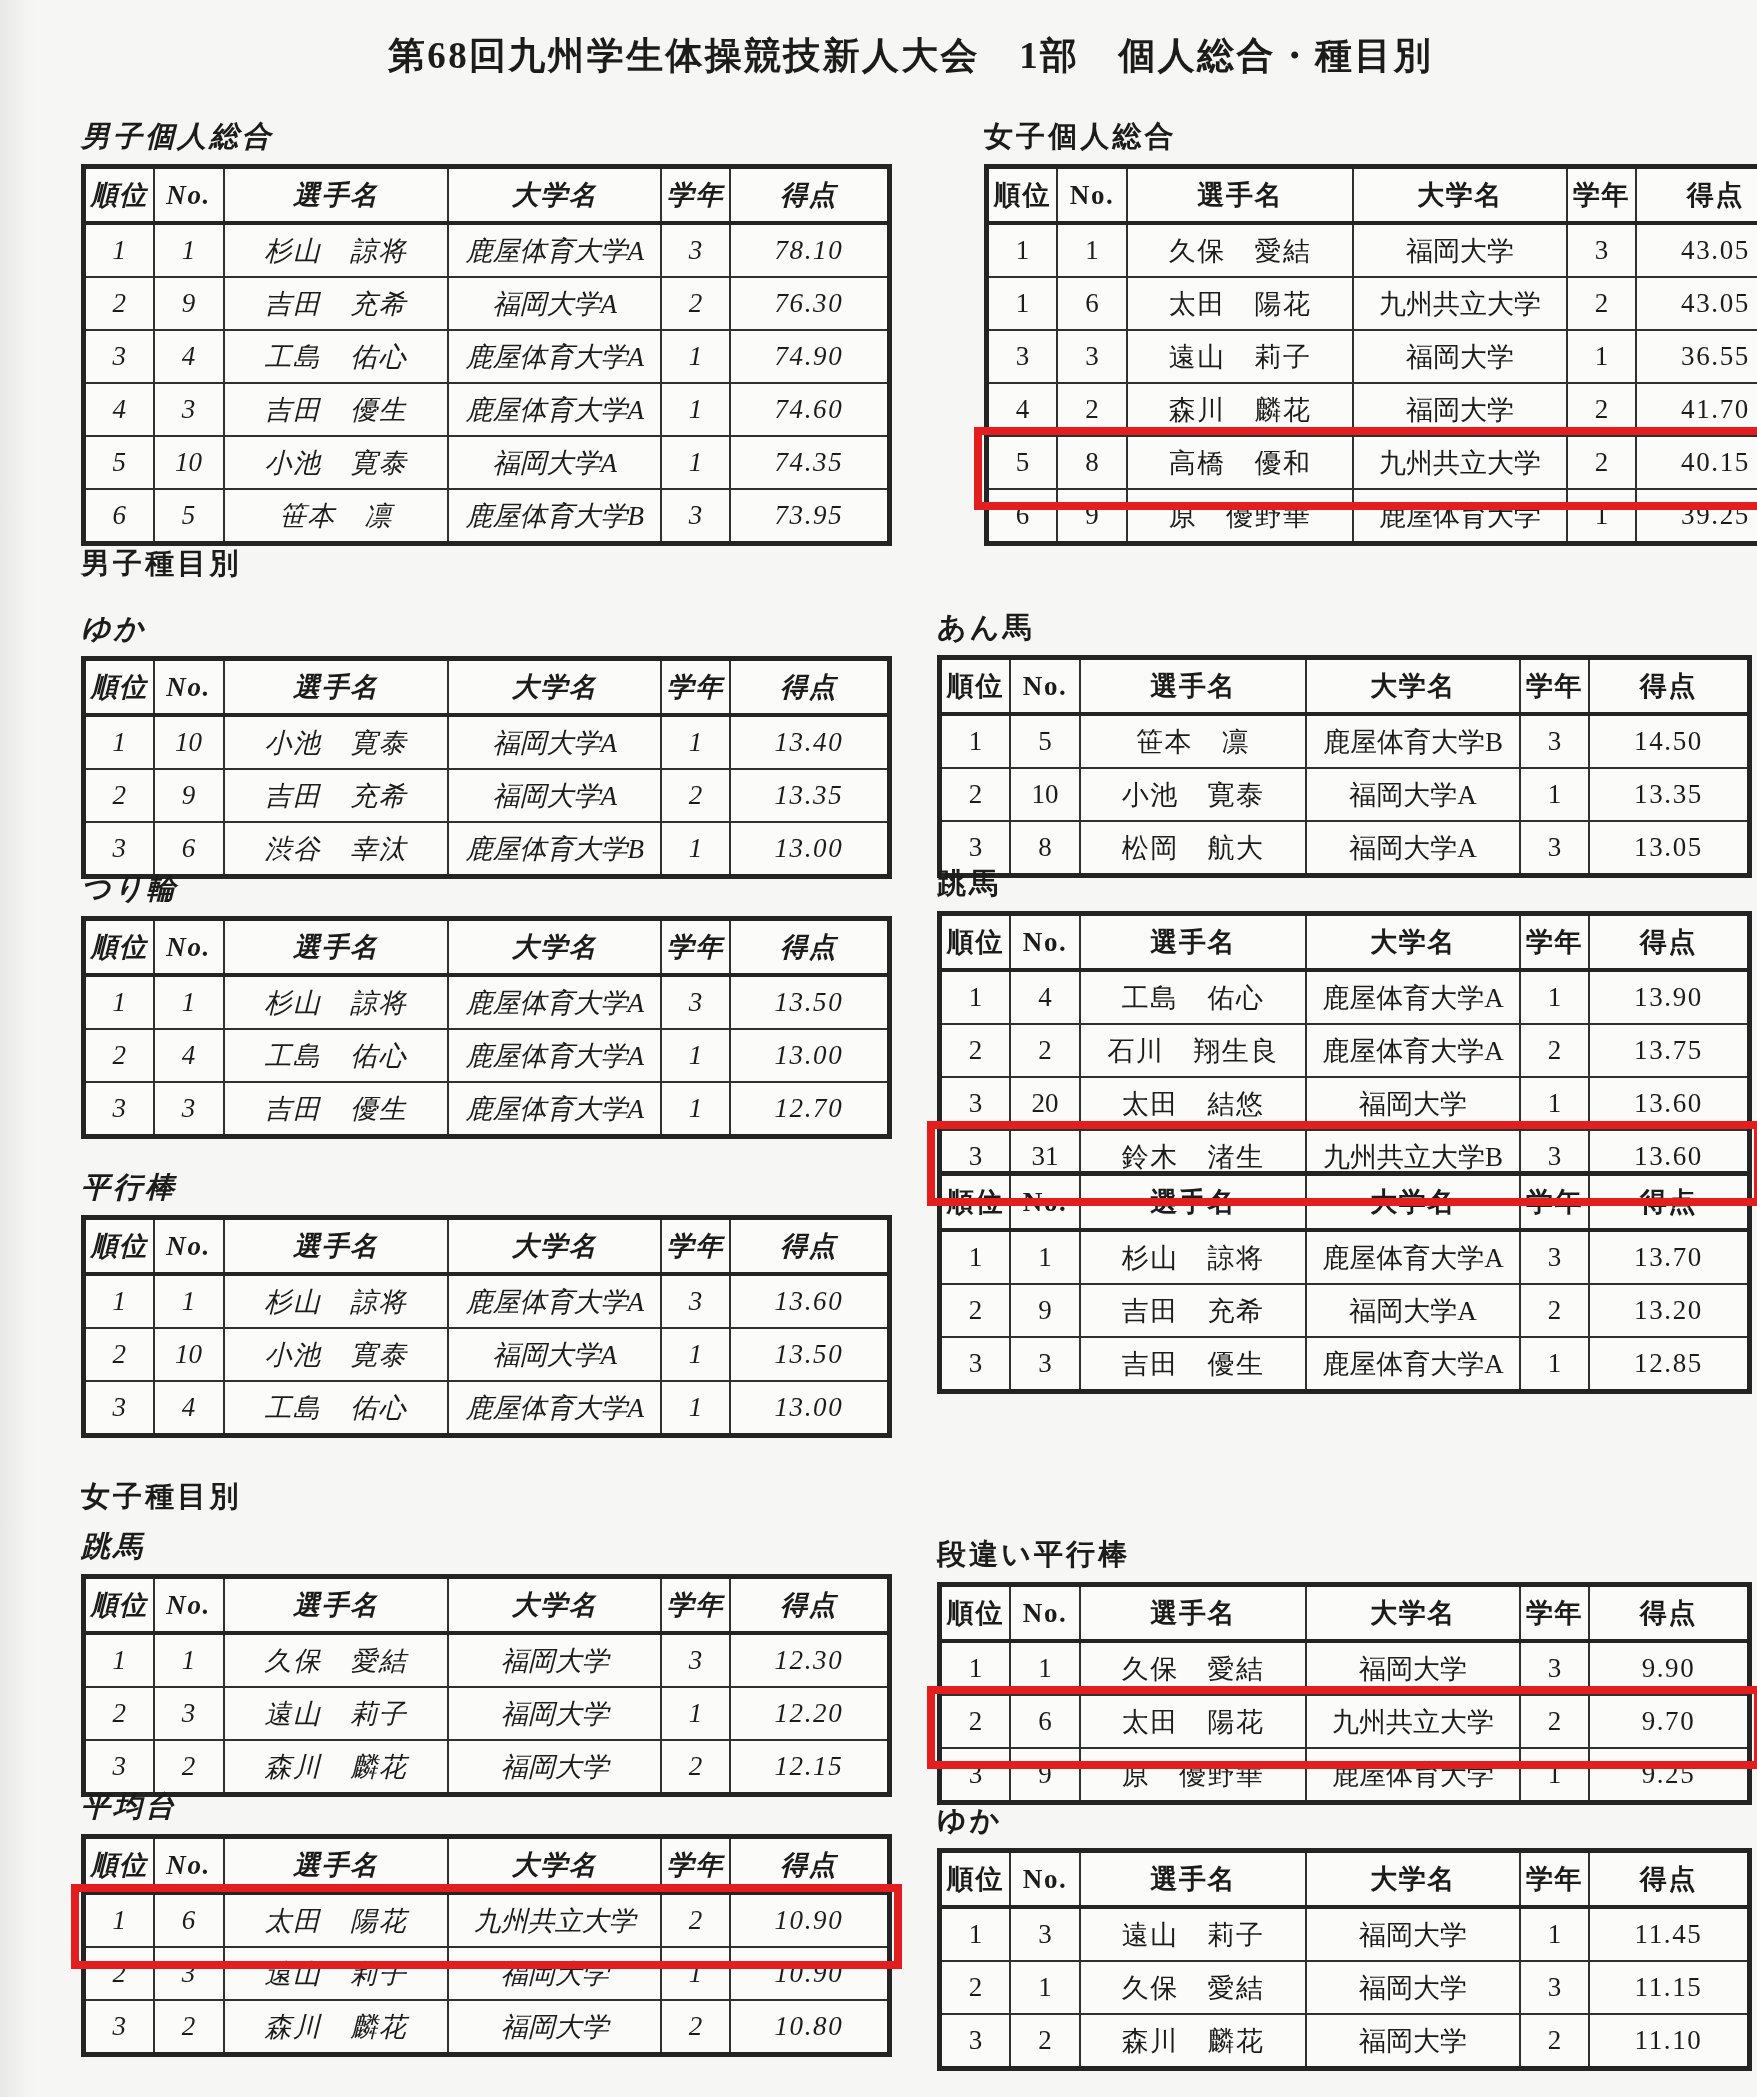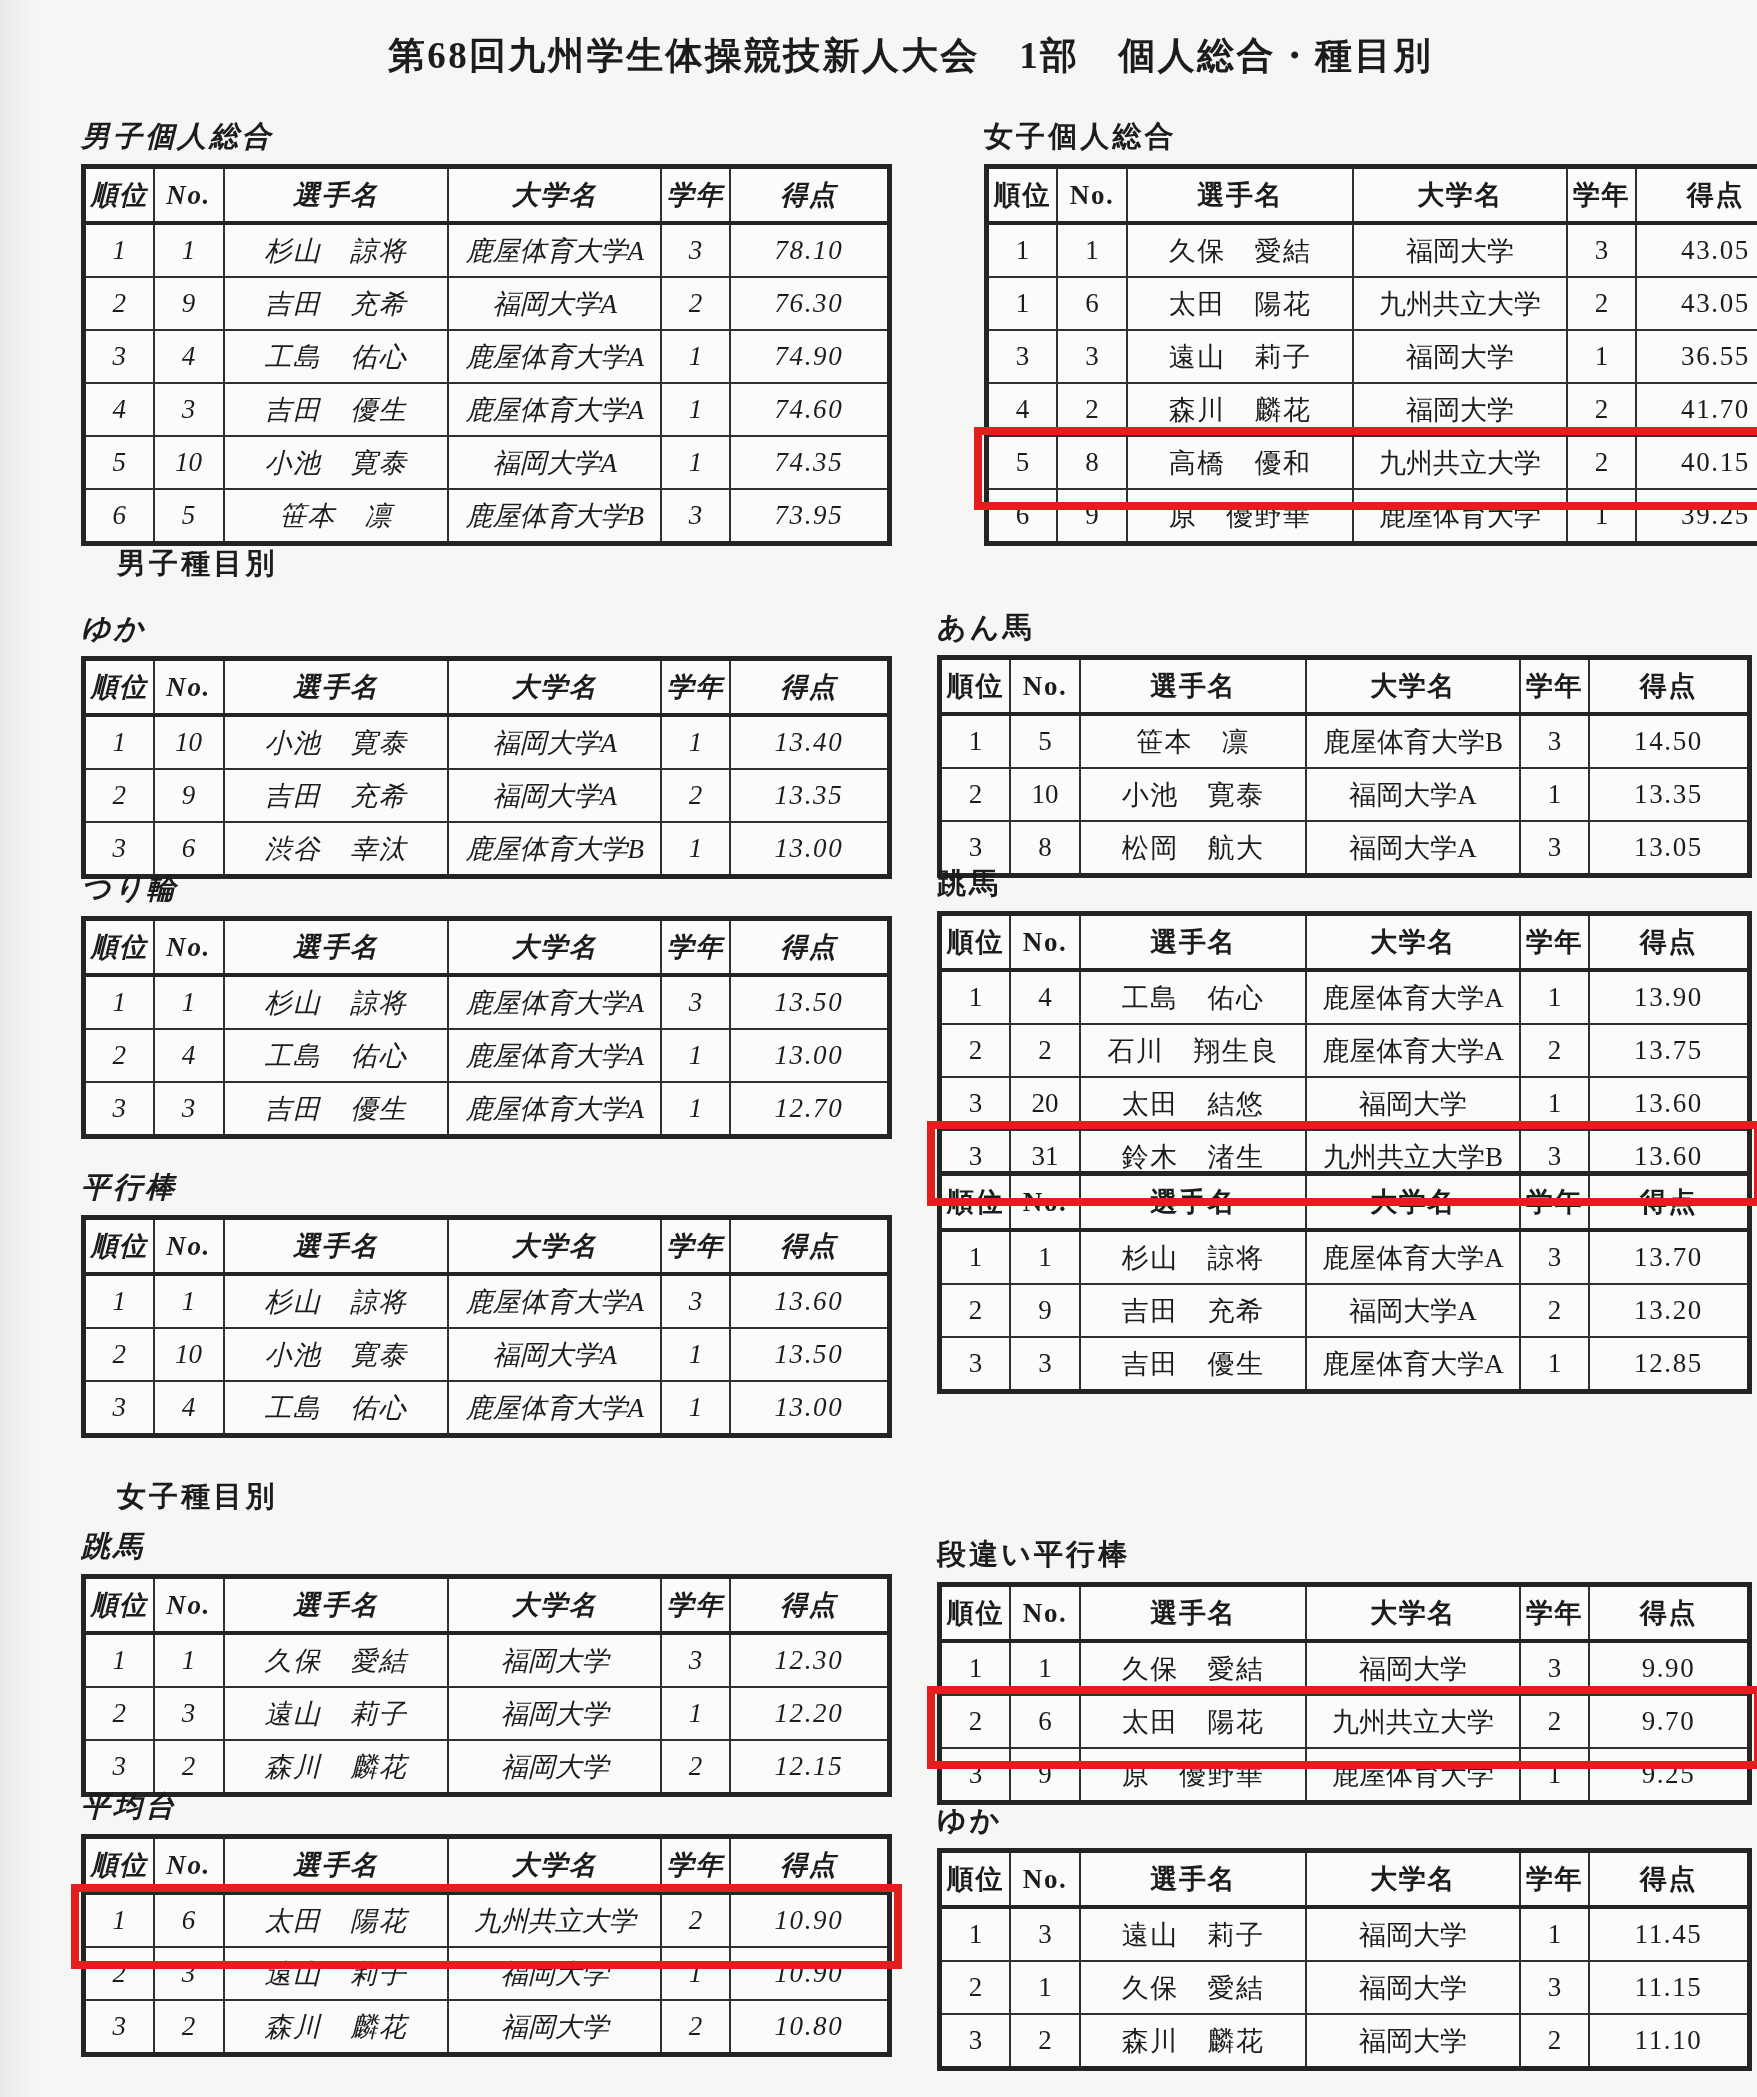--- a/index.html
+++ b/index.html
@@ -16,21 +16,21 @@
     text-align:center;font-size:37px;font-weight:bold;letter-spacing:2.3px;
     white-space:pre;
     margin-left:32px;
   }
   .block{position:absolute;}
   .ev-label{
     font-size:29px;font-weight:bold;letter-spacing:3.1px;line-height:34px;
     margin-bottom:11px;
   }
   .sec-label{
-    position:absolute;font-size:29px;font-weight:bold;letter-spacing:3.1px;line-height:34px;margin-left:36px;
+    position:absolute;font-size:29px;font-weight:bold;letter-spacing:3.1px;line-height:34px;
   }
   .twrap{position:relative;}
   table.res{
     border-collapse:collapse;width:100%;table-layout:fixed;
     background:#fbfbf9;border:5.5px solid #242424;
   }
   table.res th,table.res td{
     border:2.3px solid #303030;
     text-align:center;vertical-align:middle;
     overflow:hidden;white-space:nowrap;

